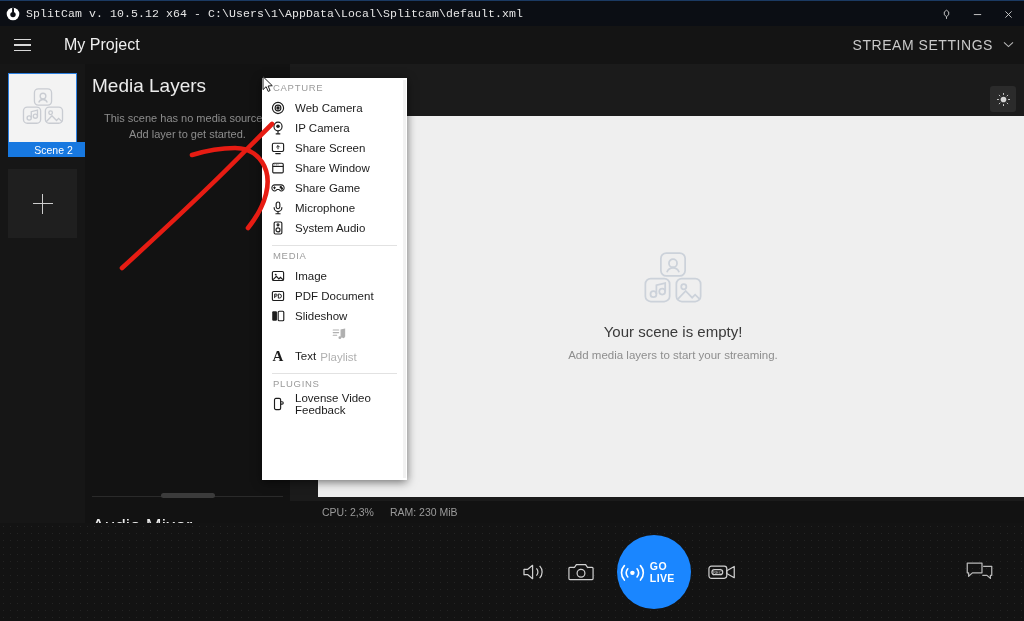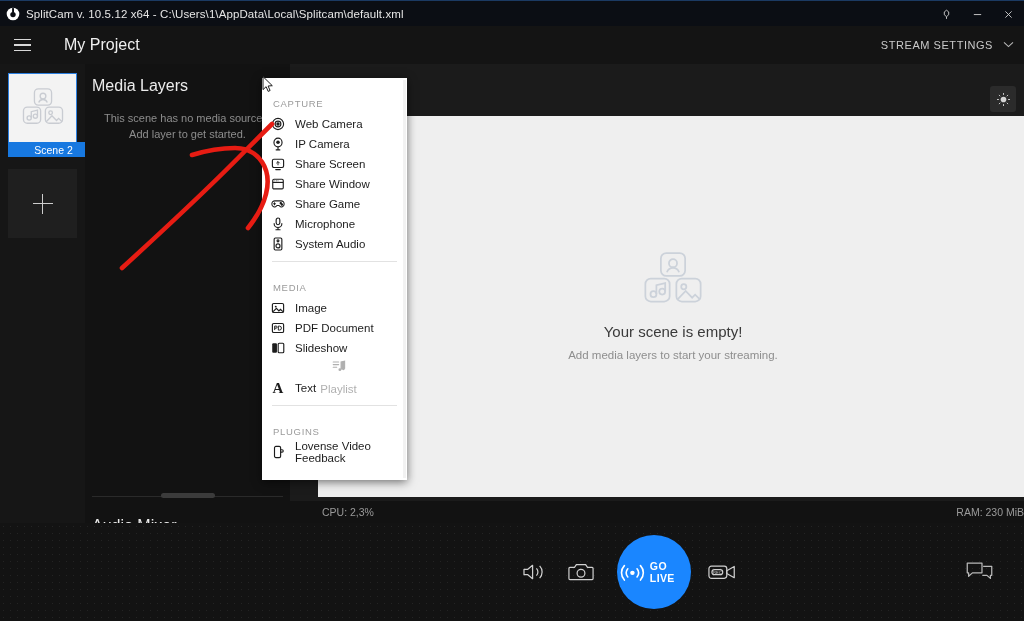--- a/index.html
+++ b/index.html
@@ -15,21 +15,21 @@
   .titlebar {
     position: absolute; top: 0; left: 0; width: 1024px; height: 26px;
     background: #0b0e14; display: flex; align-items: center;
     border-top: 1px solid #1b3a63;
   }
   .tb-logo {
     width: 26px; height: 26px; display: flex; align-items: center; justify-content: center;
   }
   .tb-logo svg { display: block; }
   .tb-title {
-    font-size: 11.5px; color: #e6e6e6; white-space: nowrap; letter-spacing: .1px;
+    font-size: 11.5px; color: #e6e6e6; white-space: nowrap; letter-spacing: .1px; font-family: Liberation Mono, monospace;
   }
   .tb-btns { position: absolute; right: 0; top: 0; height: 26px; display: flex; }
   .tb-btn {
     width: 31px; height: 26px; display: flex; align-items: center; justify-content: center;
     color: #cfcfcf; font-size: 12px; line-height: 1;
   }
 
   
   .appbar {
     position: absolute; top: 26px; left: 0; width: 1024px; height: 38px;
@@ -37,21 +37,21 @@
   }
   .hamburger {
     width: 44px; height: 38px; display: flex; flex-direction: column;
     align-items: center; justify-content: center; gap: 4px;
   }
   .hamburger i { display: block; width: 17px; height: 1.6px; background: #d8d8d8; }
   .proj-title { font-size: 16px; color: #efefef; margin-left: 20px; }
   .stream-settings {
     position: absolute; right: 10px; top: 0; height: 38px;
     display: flex; align-items: center; gap: 10px;
-    color: #c9c9c9; font-size: 11px; letter-spacing: .55px;
+    color: #c9c9c9; font-size: 14px; letter-spacing: .55px;
   }
   .chev { font-size: 9px; color: #b6b6b6; }
 
   
   .scene-rail {
     position: absolute; top: 64px; left: 0; width: 85px; height: 557px;
     background: #161616;
   }
   .scene-card {
     position: absolute; left: 8px; top: 9px; width: 69px; height: 69px;
@@ -72,21 +72,21 @@
     content: ""; position: absolute; background: #cdcdcd;
   }
   .scene-add .plus:before { left: 0; top: 9.3px; width: 20px; height: 1.4px; }
   .scene-add .plus:after { top: 0; left: 9.3px; height: 20px; width: 1.4px; }
 
   
   .mid-col {
     position: absolute; top: 64px; left: 85px; width: 205px; height: 557px;
     background: #121212;
   }
-  .panel-title { color: #ececec; font-size: 16px; }
+  .panel-title { color: #ececec; font-size: 19px; }
   .panel-empty { color: #8d8d8d; font-size: 11px; text-align: center; line-height: 16px; }
   .ml-head {
     position: absolute; top: 12px; left: 7px; right: 7px; height: 20px;
     display: flex; align-items: center; justify-content: space-between;
   }
   .ml-add { color: #d6d6d6; font-size: 17px; line-height: 1; padding-right: 2px; }
   .ml-empty { position: absolute; top: 46px; left: 10px; right: 10px; }
   .divider-h {
     position: absolute; left: 7px; right: 7px; top: 432px; height: 1px; background: #2a2a2a;
   }
@@ -114,22 +114,22 @@
   .empty-sub { color: #8e8e8e; font-size: 11.5px; text-align: center; line-height: 16px; margin-top: 7px; }
   .bright-btn {
     position: absolute; right: 8px; top: 22px; width: 26px; height: 26px;
     background: #2b2b2b; border-radius: 3px;
     display: flex; align-items: center; justify-content: center;
   }
 
   
   .status {
     position: absolute; left: 290px; top: 501px; width: 734px; height: 22px;
-    display: flex; align-items: center; gap: 48px; padding-left: 32px;
-    color: #9a9a9a; font-size: 10.5px; background: #121212; justify-content: space-between;
+    display: flex; align-items: center; gap: 16px; padding-left: 32px;
+    color: #9a9a9a; font-size: 10.5px; background: #121212;
   }
 
   
   .dotbg {
     background-color: #131313;
     background-image: radial-gradient(#242424 0.9px, transparent 0.9px);
     background-size: 7px 7px;
   }
   .controls {
     position: absolute; left: 290px; top: 523px; width: 734px; height: 98px;
@@ -156,21 +156,21 @@
 
   
   .menu {
     position: absolute; left: 262px; top: 78px; width: 145px; height: 402px;
     background: #ffffff; box-shadow: 0 2px 9px rgba(0,0,0,.55);
     overflow: hidden; z-index: 40;
   }
   .menu-scroll { position: absolute; right: 1px; top: 2px; width: 3px; height: 398px; background: #f2f2f2; }
   .menu-section {
     font-size: 9.5px; color: #9b9b9b; letter-spacing: .7px;
-    padding: 20px 0 5px 11px;
+    padding: 4px 0 5px 11px;
   }
   .menu-item {
     height: 20px; display: flex; align-items: center; gap: 9px;
     padding-left: 8px; font-size: 11.5px; color: #1c1c1c;
   }
   .menu-item.disabled { color: #b0b0b0; flex-direction: column; }
   .menu-item.disabled .mi-icon svg { stroke: #b0b0b0; fill: #b0b0b0; }
   .mi-icon { width: 16px; height: 16px; display: flex; align-items: center; justify-content: center; flex: 0 0 16px; }
   .menu-sep { height: 1px; background: #e2e2e2; margin: 7px 10px 0 10px; }
   .menu-item.text-item .mi-icon { font-size: 15px; font-weight: bold; color: #1c1c1c; font-family: "Liberation Serif", serif; }

